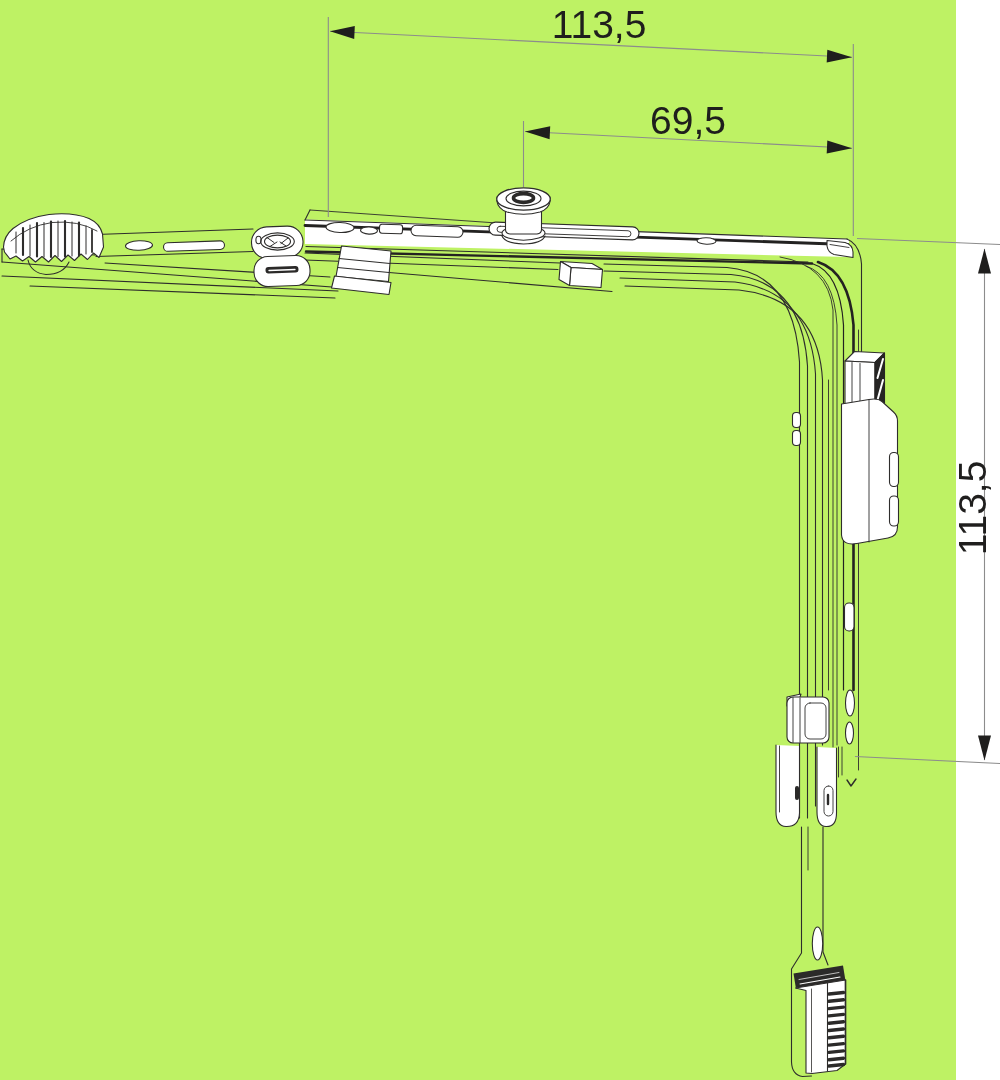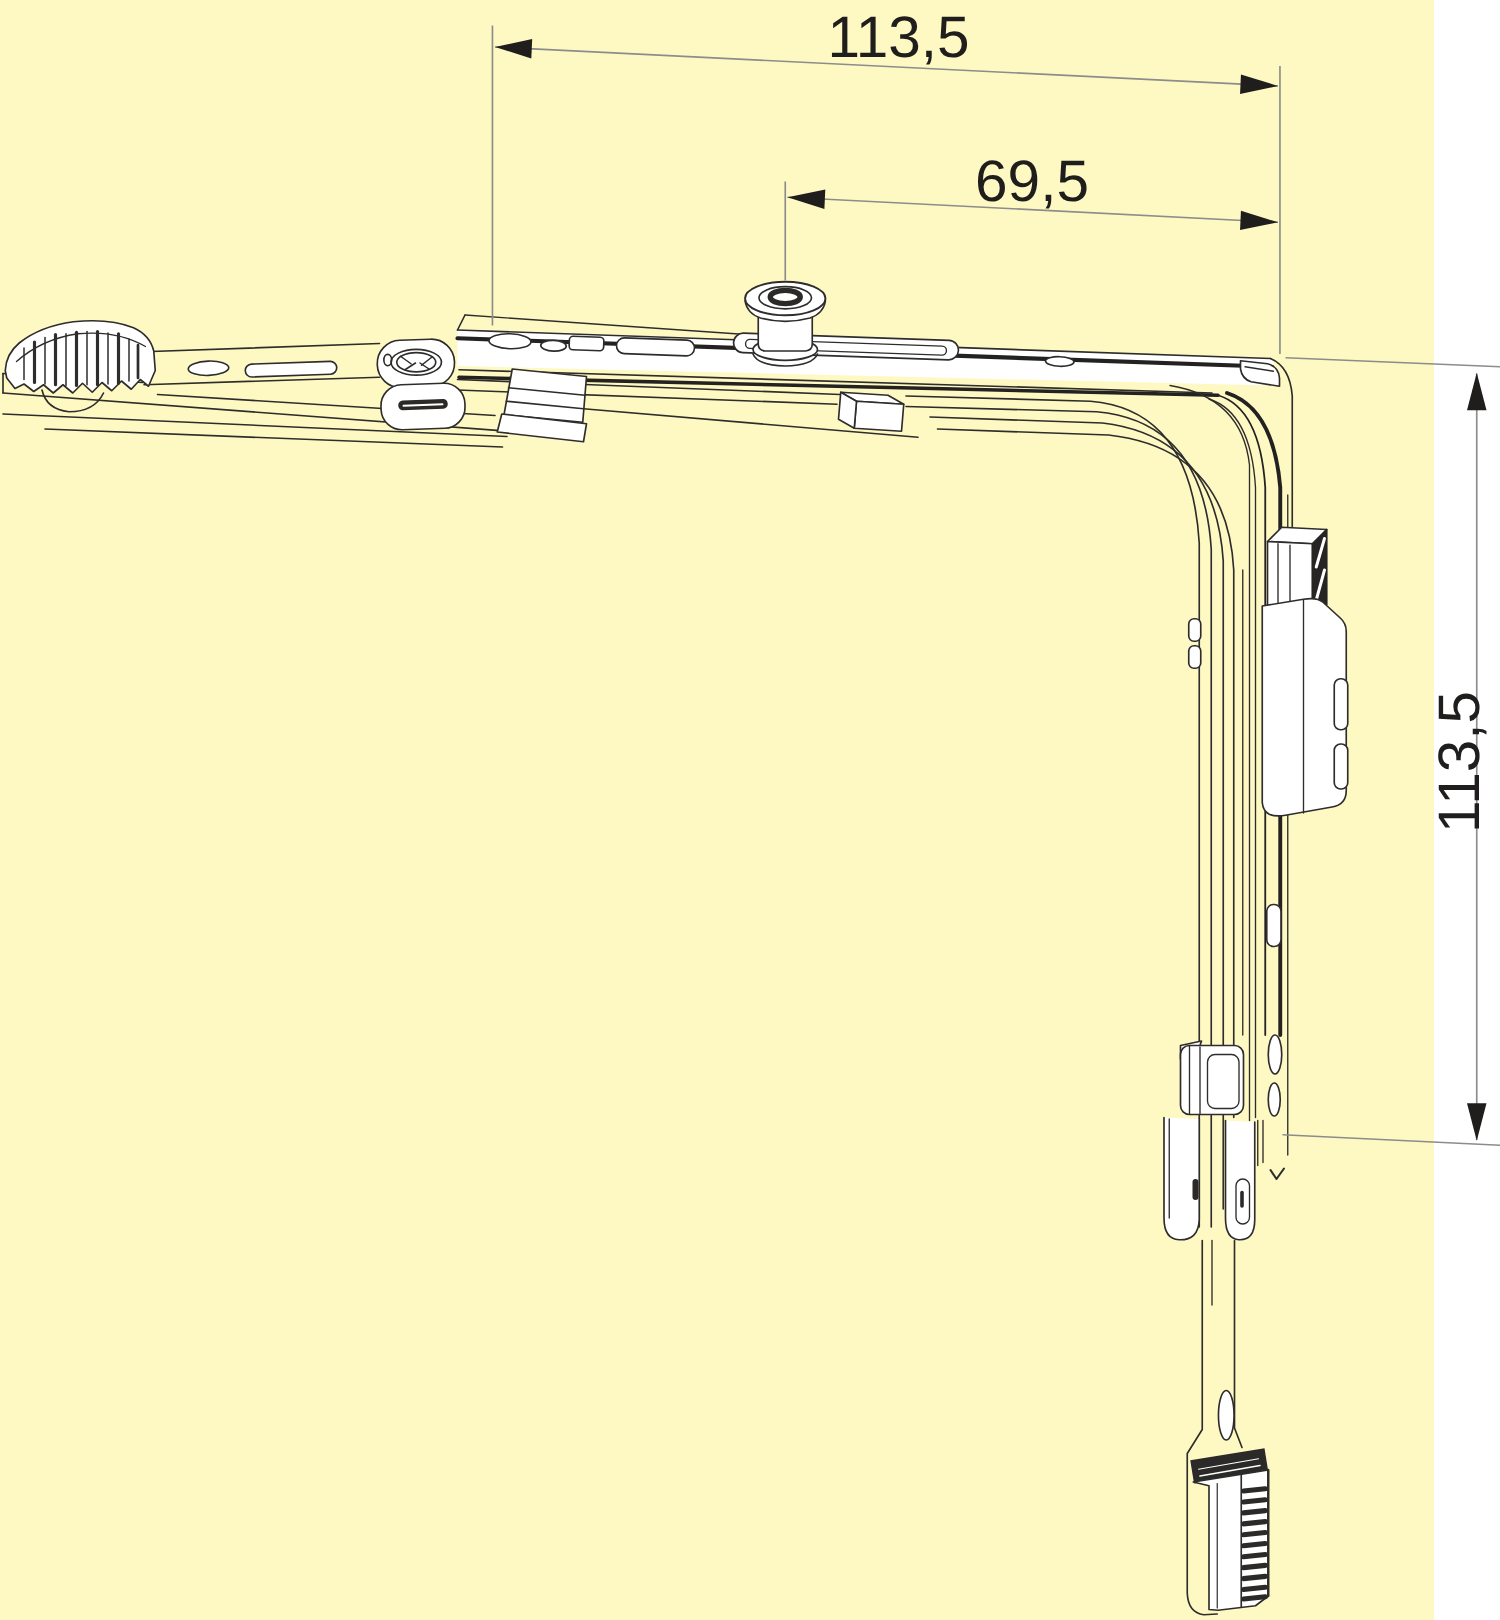--- a/index.html
+++ b/index.html
@@ -1,17 +1,17 @@
 <!DOCTYPE html>
 <html><head>
 <meta charset="utf-8">
 <style>
   html,body{margin:0;padding:0;background:#ffffff;}
   body{width:1000px;height:1080px;overflow:hidden;font-family:"Liberation Sans","DejaVu Sans",sans-serif;}
-  .canvas{position:relative;width:956px;height:1080px;background:#fef9c3;}
+  .canvas{position:relative;width:956px;height:1080px;background:#bef264;}
   svg{display:block;}
   text{font-family:"Liberation Sans","DejaVu Sans",sans-serif;}
 </style>
 </head>
 <body>
 
 <div class="canvas">
 <svg width="1000" height="1080" viewBox="0 0 1000 1080">
 
   <g stroke="#2e2d2c" fill="none" stroke-width="1.1" stroke-linecap="round" stroke-linejoin="round">

